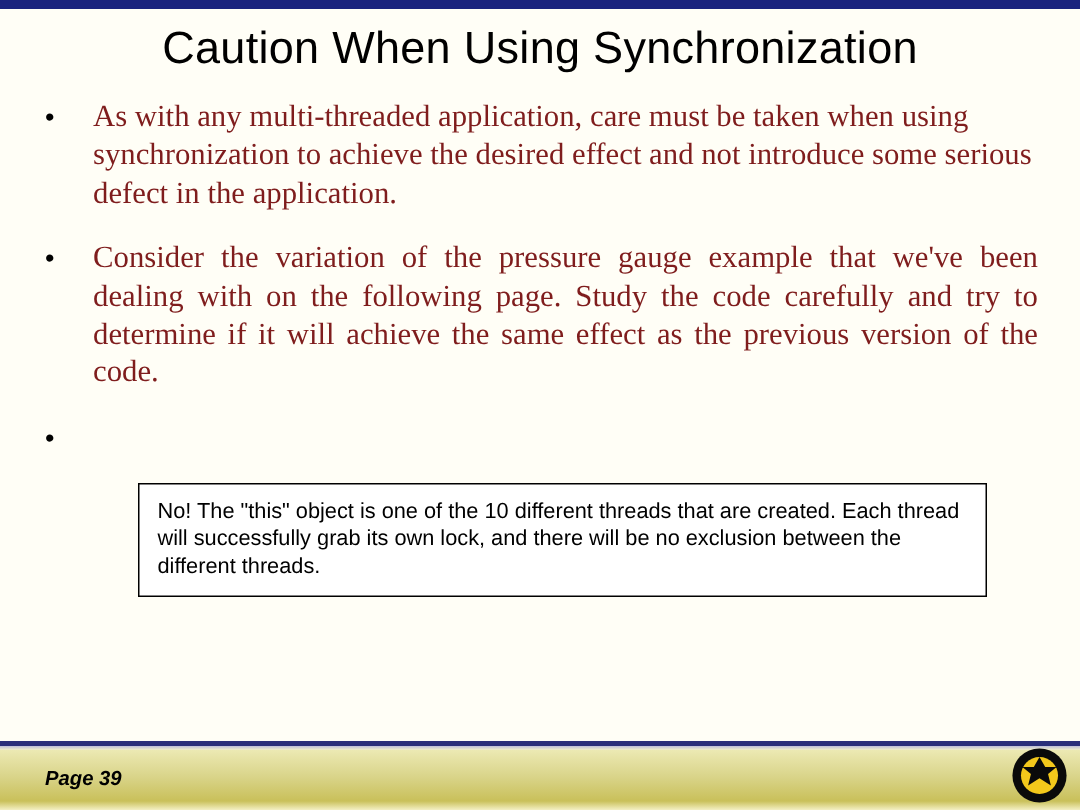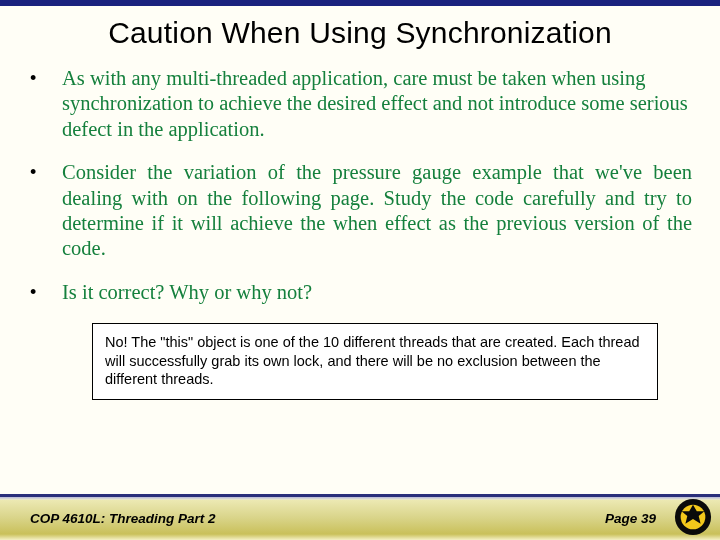--- a/index.html
+++ b/index.html
@@ -42,21 +42,21 @@
   .bullets .marker {
     font-family: Arial, Helvetica, sans-serif;
     font-size: 18px;
     width: 32px;
     flex: 0 0 32px;
     line-height: 24px;
   }
   .bullets .text {
     font-size: 20.5px;
     line-height: 1.24;
-    color: #15803d;
+    color: #7f1d1d;
   }
   .bullets li:nth-child(2) .text {
     text-align: justify;
   }
   .note-box {
     margin: 6px 34px 0 62px;
     border: 1.6px solid #000;
     background: #fff;
     padding: 9px 12px 10px;
     font-family: Arial, Helvetica, sans-serif;
@@ -120,37 +120,35 @@
   <div class="title">Caution When Using Synchronization</div>
 
   <div class="content">
     <ul class="bullets">
       <li>
         <span class="marker">•</span>
         <span class="text">As with any multi-threaded application, care must be taken when using synchronization to achieve the desired effect and not introduce some serious defect in the application.</span>
       </li>
       <li>
         <span class="marker">•</span>
-        <span class="text">Consider the variation of the pressure gauge example that we've been dealing with on the following page.  Study the code carefully and try to determine if it will achieve the when effect as the previous version of the code.</span>
+        <span class="text">Consider the variation of the pressure gauge example that we've been dealing with on the following page.  Study the code carefully and try to determine if it will achieve the same effect as the previous version of the code.</span>
       </li>
       <li>
         <span class="marker">•</span>
-        <span class="text">Is it correct?  Why or why not?</span>
       </li>
     </ul>
 
     <div class="note-box">
       <p>No!  The "this" object is one of the 10 different threads that are created.  Each thread will successfully grab its own lock, and there will be no exclusion between the different threads.</p>
     </div>
   </div>
 
   <div class="footer-wrap">
     <div class="footer-bg"></div>
     <div class="footer">
-      <span class="foot-left">COP 4610L: Threading Part 2</span>
       <span class="foot-center">Page 39</span>
     </div>
     <svg class="logo" viewBox="0 0 40 40">
       <circle cx="20" cy="20" r="19" fill="#0a0a0a"></circle>
       <circle cx="20" cy="20" r="13" fill="#f3c81b"></circle>
       <path d="M20 7 L24 14 L32 14 L26 19 L28 27 L20 22 L12 27 L14 19 L8 14 L16 14 Z" fill="#0a0a0a"></path>
     </svg>
   </div>
 
 </div>

